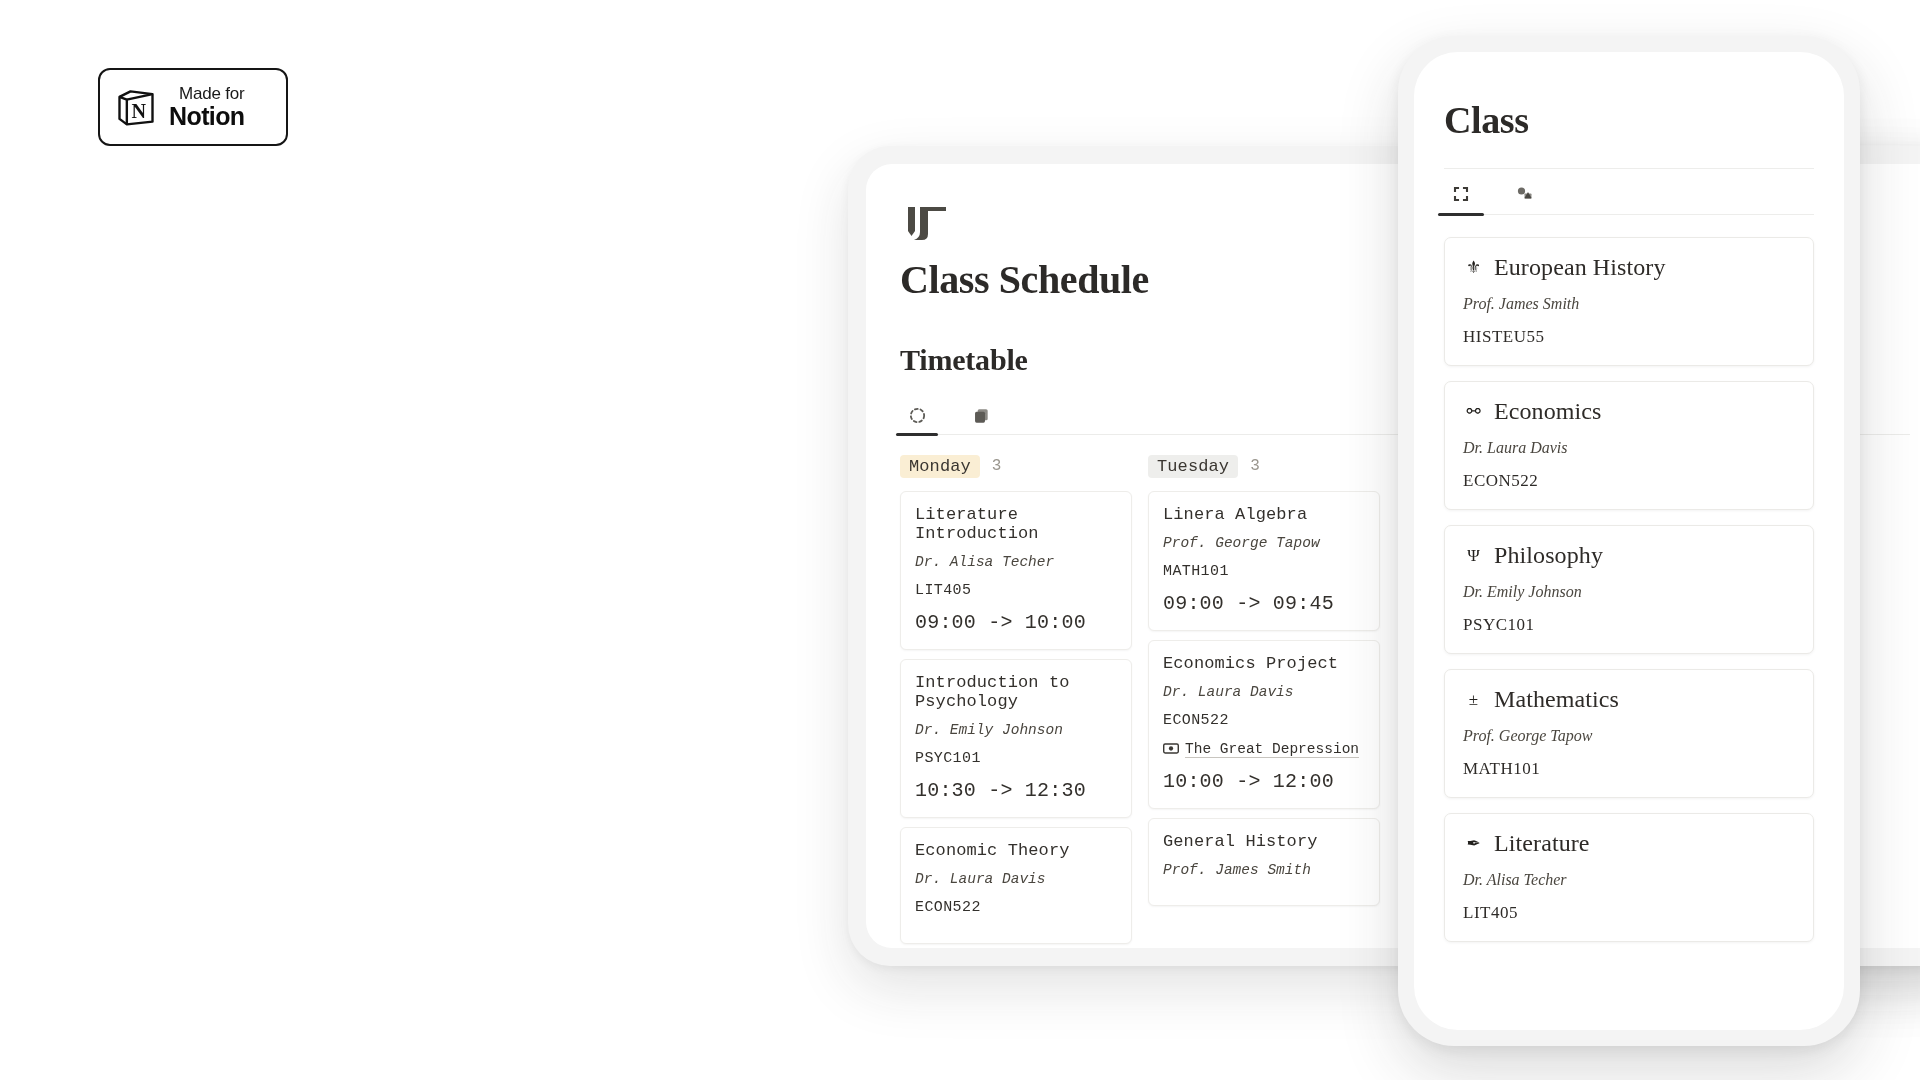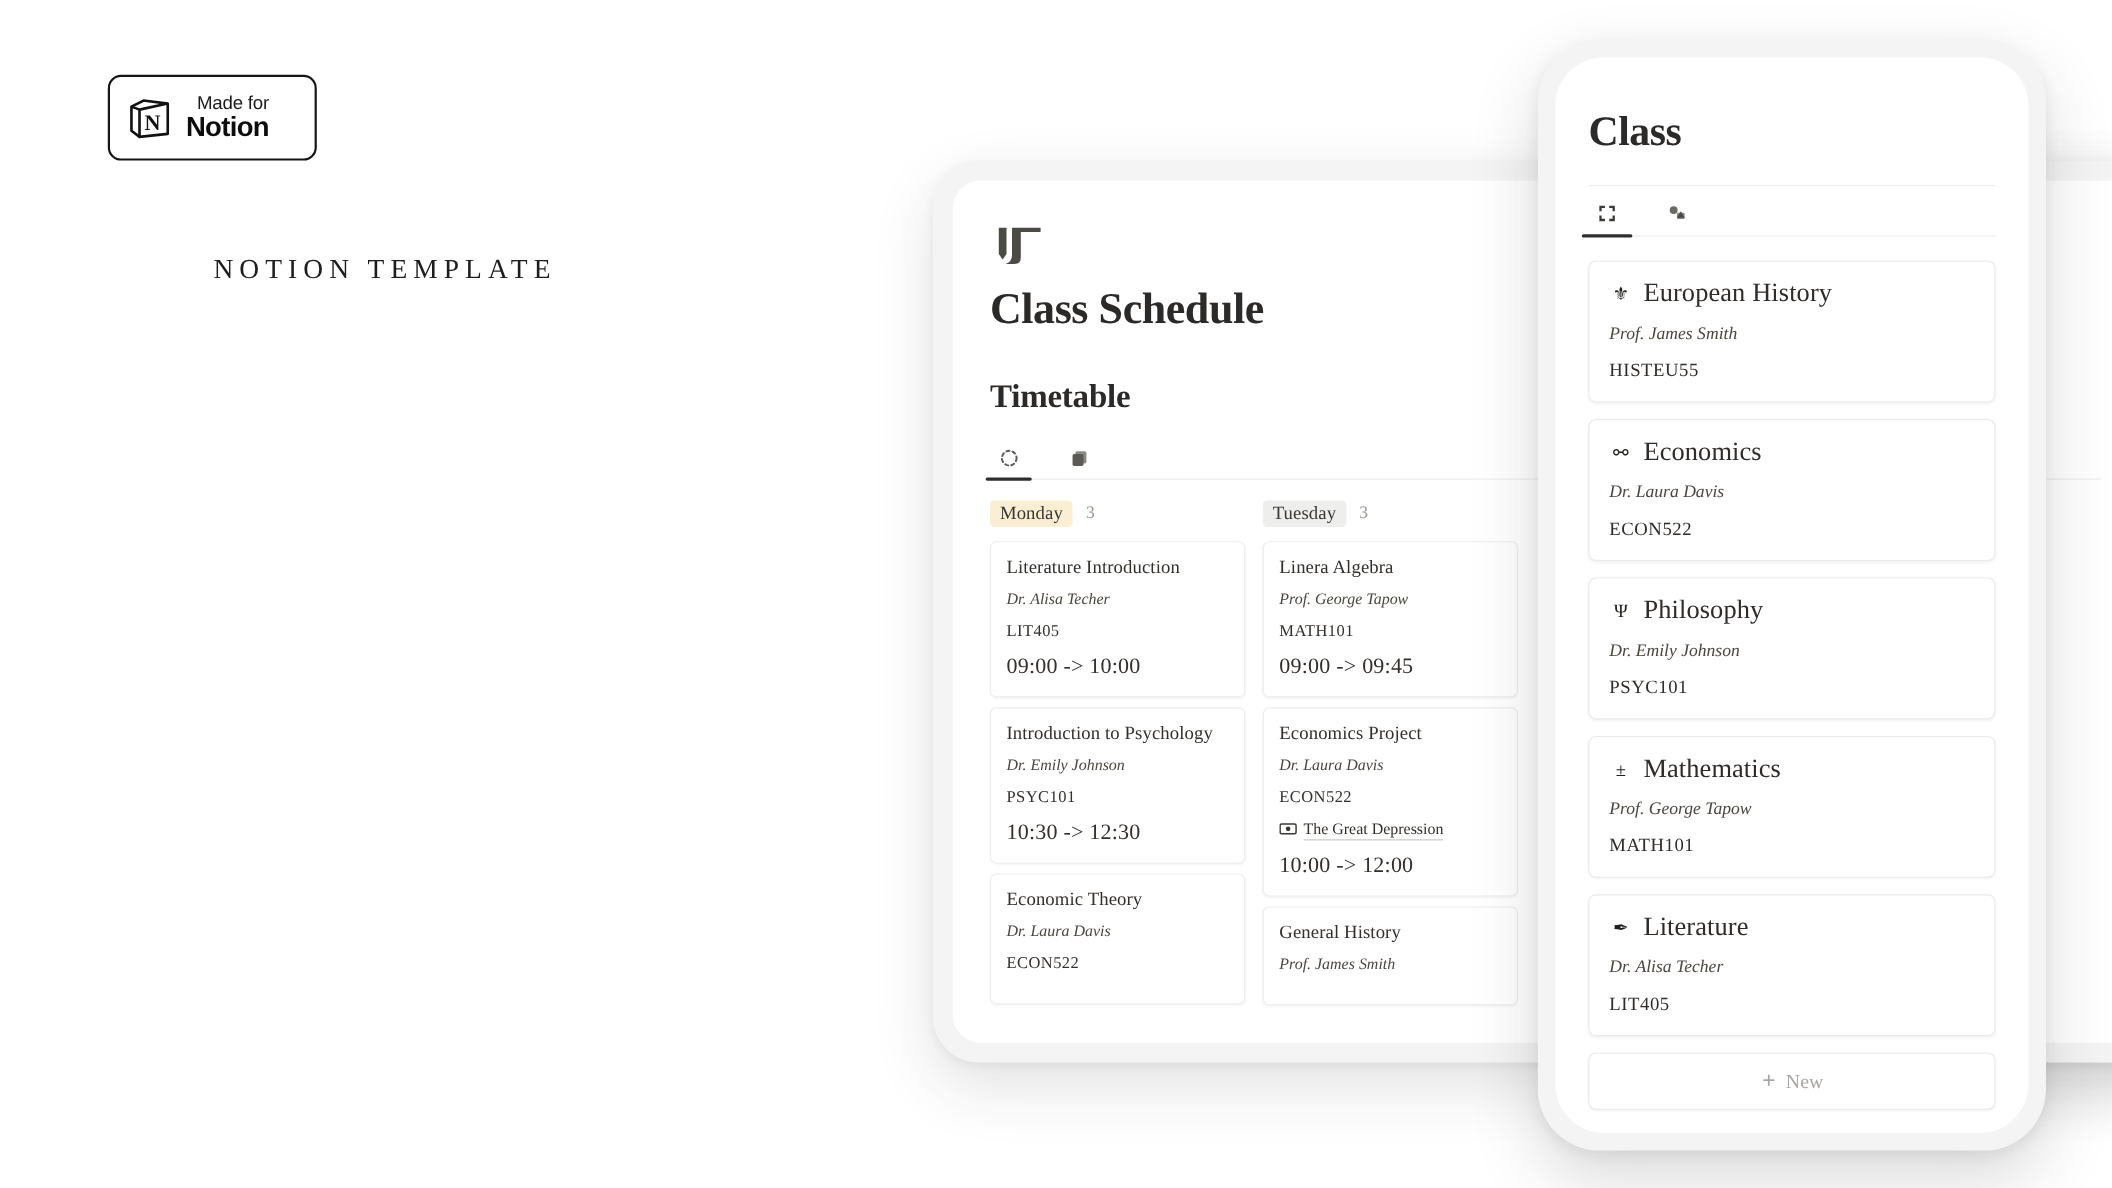--- a/index.html
+++ b/index.html
@@ -121,21 +121,21 @@
     display: flex; align-items: center; justify-content: center;
     width: 34px;
   }
   .view-tab.active::after {
     content: "";
     position: absolute; left: -4px; right: -4px; bottom: -1.5px;
     height: 2.5px; background: #2e2e2e; border-radius: 2px;
   }
 
   .board { display: flex; gap: 0; }
-  .board-col { width: 248px; flex: 0 0 248px; padding-right: 16px; }
+  .board-col { width: 248px; flex: 0 0 248px; padding-right: 16px; font-family: Liberation Mono, monospace; }
   .col-head { display: flex; align-items: center; gap: 12px; margin-bottom: 12px; height: 26px; }
   .col-chip {
     font-size: 17px; color: #3a3631; padding: 2px 9px; border-radius: 4px;
     letter-spacing: 0.1px;
   }
   .col-count { font-size: 16px; color: #9a968e; }
 
   .card {
     background: #fff;
     border: 1px solid #eeedea;
@@ -251,21 +251,20 @@
         <path d="M14 16 L42 10" fill="none" stroke="#111" stroke-width="2.6"></path>
         <text x="27" y="36" font-family="Liberation Serif, serif" font-size="22" font-weight="700" fill="#111" text-anchor="middle">N</text>
       </svg>
     </span>
     <span class="badge-text">
       <span class="badge-made">Made for</span>
       <span class="badge-notion">Notion</span>
     </span>
   </div>
 
-  <div class="kicker">NOTION TEMPLATE</div>
 </div>
 
 <div class="stage">
 
   <div class="tablet-back">
     <div class="tablet-back-screen">
       <div class="back-col">
         <div class="back-chip">
           <span class="back-chip-label" id="back-chip" style="background: rgb(219, 234, 252);">day</span>
           <span class="col-count">3</span>
@@ -431,24 +430,16 @@
           <div class="class-card">
             <div class="class-head">
               <span class="class-emoji">✒</span>
               <span class="class-name">Literature</span>
             </div>
             <div class="class-prof">Dr. Alisa Techer</div>
             <div class="class-code">LIT405</div>
           </div>
         </div>
 
-      <div class="new-btn">
-        <span>
-          <svg viewBox="0 0 16 16" width="14" height="14" aria-hidden="true">
-            <path d="M8 3 V13 M3 8 H13" stroke="#a9a5a0" stroke-width="1.8" stroke-linecap="round"></path>
-          </svg>
-        </span>
-        <span>New</span>
-      </div>
     </div>
   </div>
 
 </div>
 
 </body></html>

